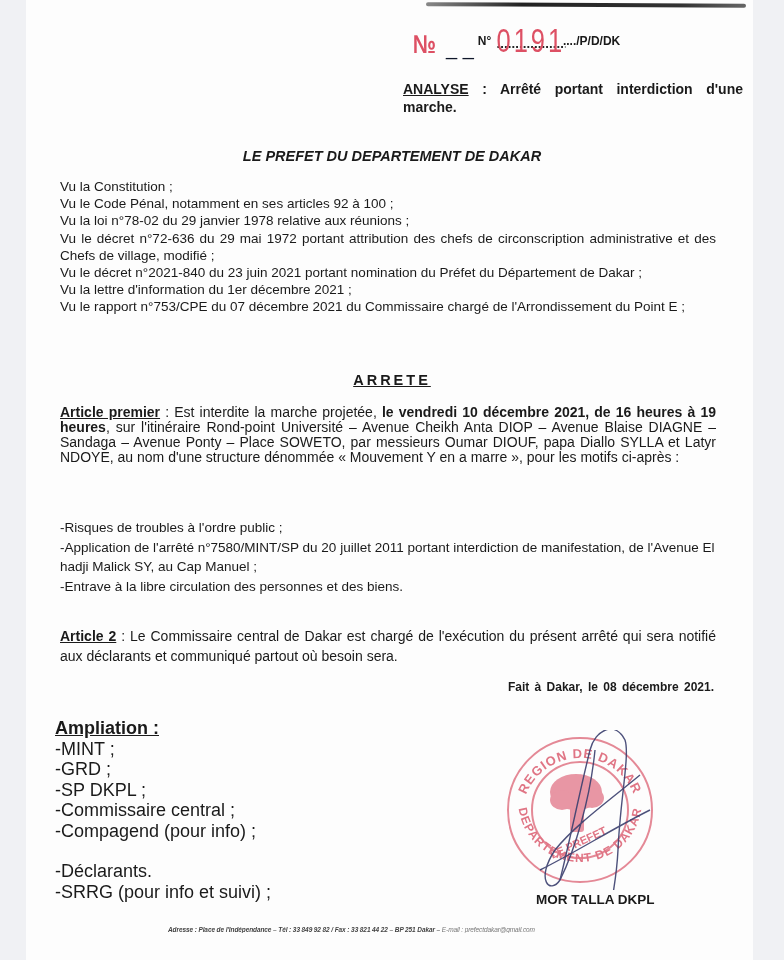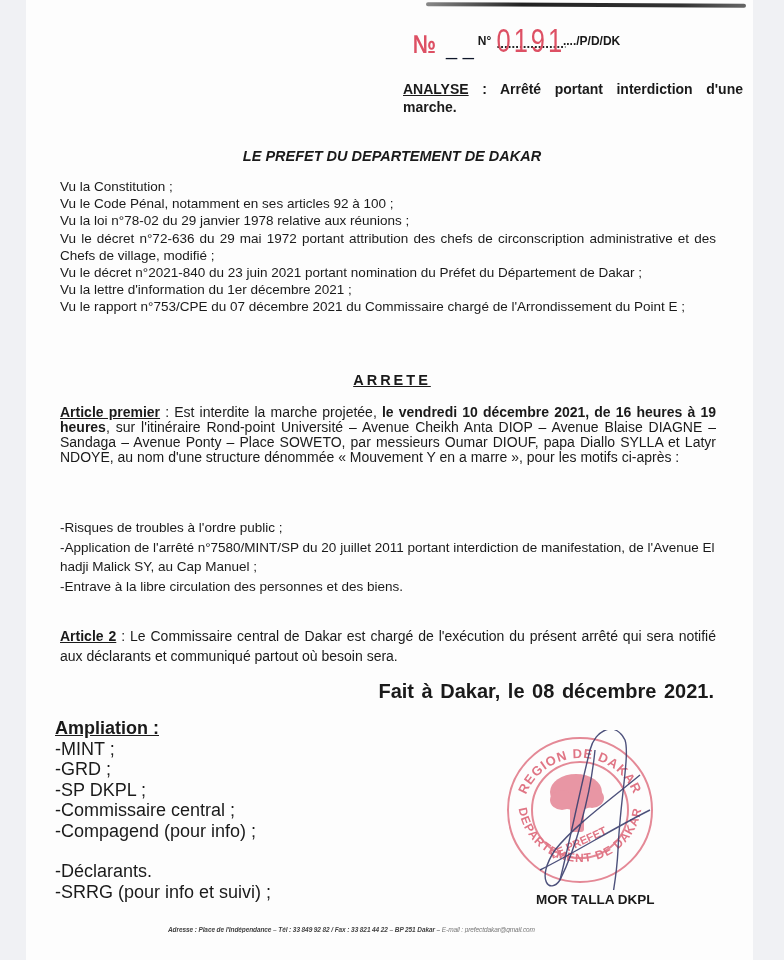--- a/index.html
+++ b/index.html
@@ -63,21 +63,21 @@
   .motifs {
     position: absolute; left: 60px; top: 518px; width: 656px;
     font-size: 13.5px; line-height: 19.5px;
   }
   .art2 {
     position: absolute; left: 60px; top: 626px; width: 656px;
     font-size: 14px; line-height: 20px; text-align: justify;
   }
   .fait {
     position: absolute; right: 70px; top: 680px;
-    font-size: 20px; font-weight: bold; word-spacing: 2px;
+    font-size: 12px; font-weight: bold; word-spacing: 2px;
   }
   .ampl {
     position: absolute; left: 55px; top: 718px;
     font-size: 18px; line-height: 20.5px;
   }
   .ampl .head { font-weight: bold; text-decoration: underline; }
   .ampl .gap { height: 20px; }
   .stamp {
     position: absolute; left: 500px; top: 730px; width: 160px; height: 160px;
   }

